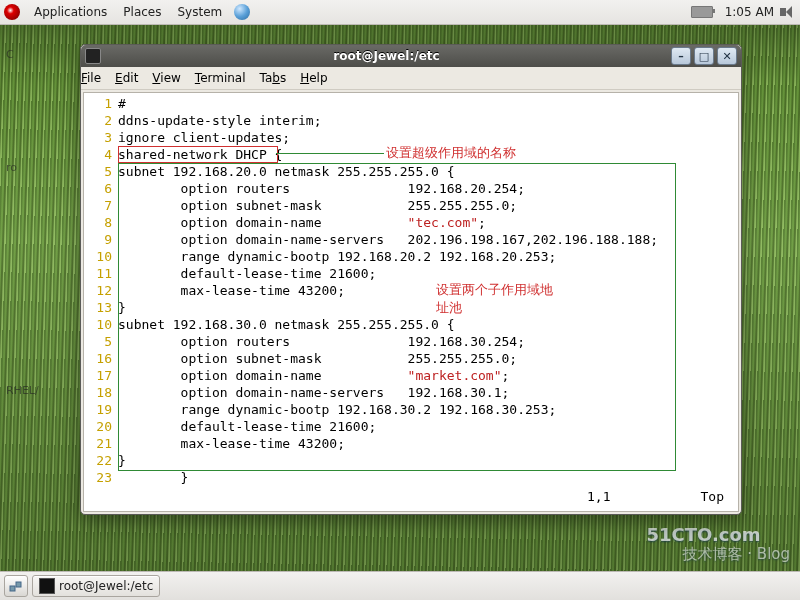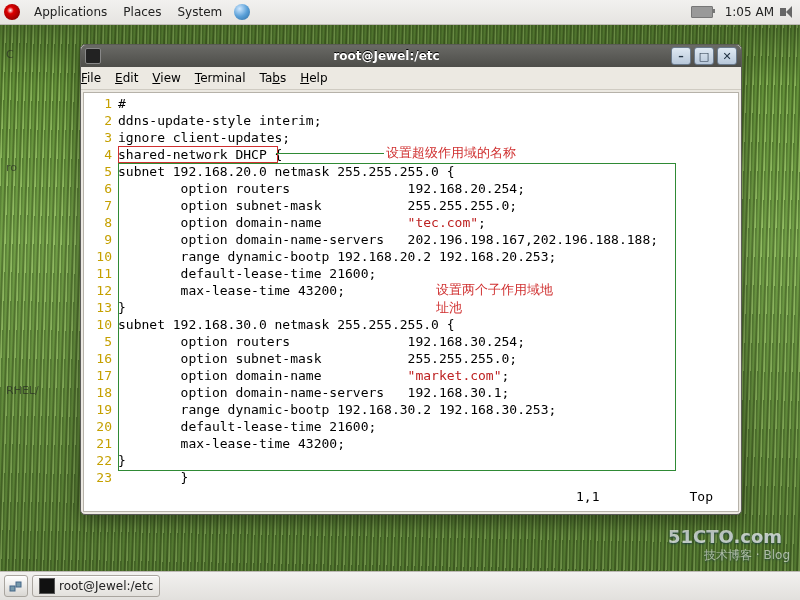--- a/index.html
+++ b/index.html
@@ -15,21 +15,21 @@
     background:
       linear-gradient(rgba(0,0,0,0.35), rgba(0,0,0,0.05) 14%, rgba(255,255,255,0.05) 40%, rgba(0,0,0,0.25) 100%),
       repeating-linear-gradient(92deg,
         #557f2f 0px, #557f2f 1px,
         #6a9a3d 2px, #6a9a3d 3px,
         #4d7228 4px, #4d7228 5px,
         #8bb75a 6px, #8bb75a 7px);
   }
   .watermark { position: absolute; right: 10px; bottom: 36px; color: rgba(255,255,255,0.7);
     font-size: 18px; font-weight:bold; text-shadow:0 1px 2px #244; }
-  .watermark small { display:block; font-size:12px; font-weight:normal; opacity:0.8; text-align:right;margin-left:36px;}
+  .watermark small { display:block; font-size:15px; font-weight:normal; opacity:0.8; text-align:right;margin-left:36px;}
   
   .top-panel {
     position: absolute; top:0; left:0; right:0; height:24px;
     background: linear-gradient(#f2f1ef, #e6e4e1);
     border-bottom:1px solid #bcb9b4;
     display:flex; align-items:center;
     font-size:12px; color:#222;
     padding:0 4px;
     justify-content:space-between;
   }
@@ -130,21 +130,21 @@
   }
   .box-green{
     position:absolute; border:1px solid #2f8a35; pointer-events:none;
   }
   .line-green{ position:absolute; height:0; border-top:1px solid #2f8a35; pointer-events:none;}
   .ann{ position:absolute; color:#d03030; font-size:13px;
     font-family:"DejaVu Sans Mono","Liberation Mono",monospace; pointer-events:none;}
   .status{
     display:flex; justify-content:flex-end;
     font-family:"DejaVu Sans Mono","Liberation Mono",monospace;
-    font-size:13px; padding:0 25px 4px 0;
+    font-size:13px; padding:0 14px 4px 0;
   }
   .status span{ margin-left:90px; }
 </style>
 </head>
 <body>
 
 <div class="grass"></div>
 <div class="watermark">
   <span>51CTO.com</span>
   <small>技术博客 · Blog</small>

